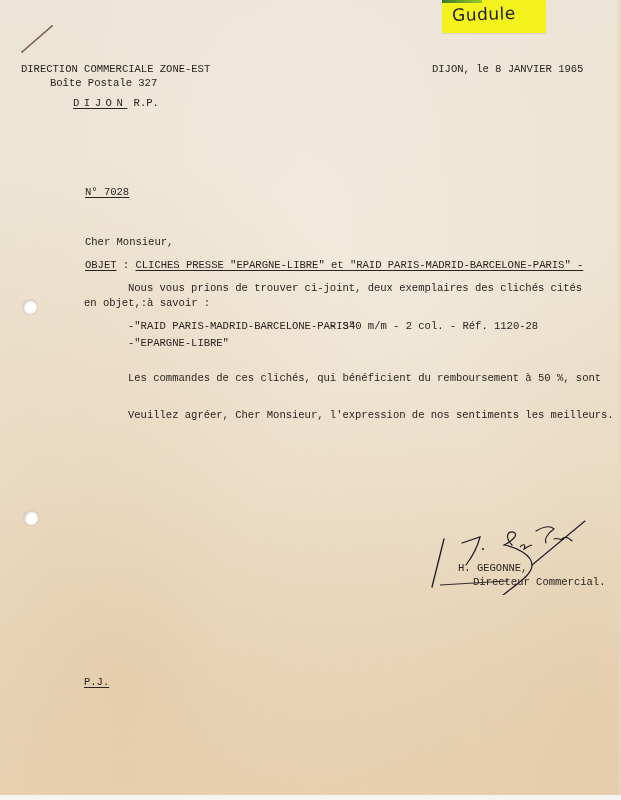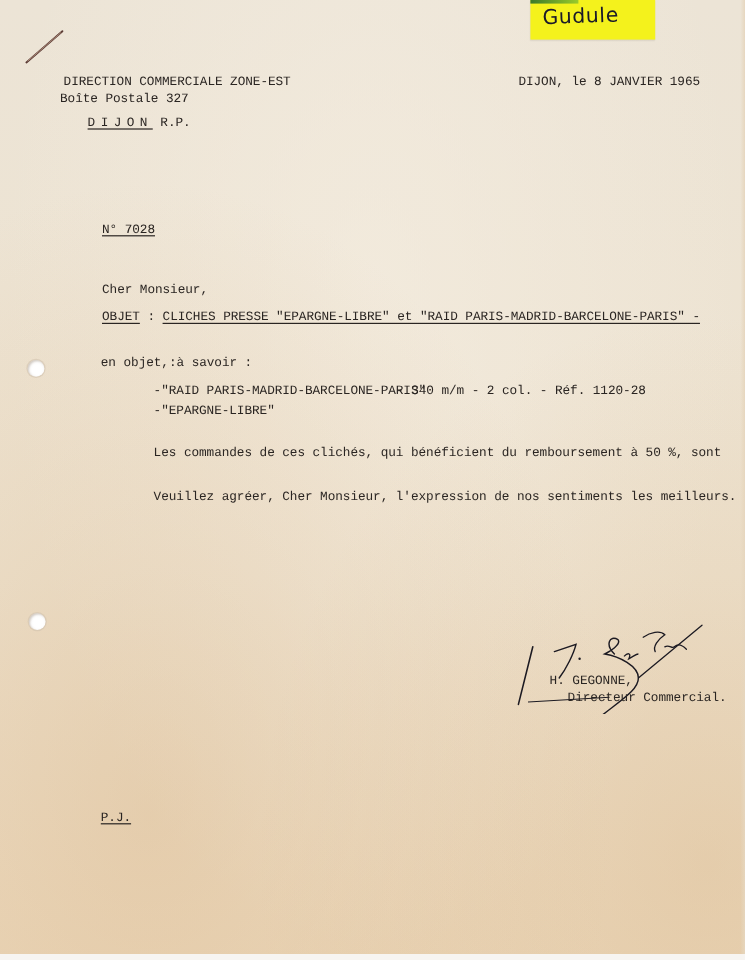--- a/index.html
+++ b/index.html
@@ -65,32 +65,33 @@
     <path d="M5 27 L33 3" stroke="#c7a58e" stroke-width="0.6" fill="none"></path>
   </svg>
 
   <div class="sticky"></div>
   <div class="sticky-top"></div>
   <div class="sticky-text">Gudule</div>
 
   <div class="hole" style="left:23px; top:300px;"></div>
   <div class="hole" style="left:24px; top:511px;"></div>
 
-  <div class="t" style="left:21px; top:63px;margin-left:32px;">DIRECTION COMMERCIALE ZONE-EST</div>
+  <div class="t" style="left:21px; top:63px;">DIRECTION COMMERCIALE ZONE-EST</div>
   <div class="t" style="left:50px; top:77px;">Boîte Postale 327</div>
   <div class="t" style="left:73px; top:97px;"><span class="u spaced">DIJON</span> <span>R.P.</span></div>
 
   <div class="t" style="left:432px; top:63px;">DIJON, le 8 JANVIER 1965</div>
 
   <div class="t u" style="left:85px; top:186px;">N° 7028</div>
 
   <div class="t" style="left:85px; top:236px;">Cher Monsieur,</div>
 
   <div class="t" style="left:85px; top:259px;"><span class="u">OBJET</span><span> : </span><span class="u">CLICHES PRESSE "EPARGNE-LIBRE" et "RAID PARIS-MADRID-BARCELONE-PARIS" -</span></div>
 
+  <div class="t" style="left:128px; top:282px;">Nous vous prions de trouver ci-joint, deux exemplaires des clichés cités</div>
   <div class="t" style="left:84px; top:297px;">en objet,:à savoir :</div>
 
   <div class="t" style="left:128px; top:320px;">-"RAID PARIS-MADRID-BARCELONE-PARIS"</div>
   <div class="t" style="left:330px; top:320px;">- 340 m/m - 2 col. - Réf. 1120-28</div>
   <div class="t" style="left:128px; top:337px;">-"EPARGNE-LIBRE"</div>
 
   <div class="t" style="left:128px; top:372px;">Les commandes de ces clichés, qui bénéficient du remboursement à 50 %, sont</div>
 
   <div class="t" style="left:128px; top:409px;">Veuillez agréer, Cher Monsieur, l'expression de nos sentiments les meilleurs.</div>
 

